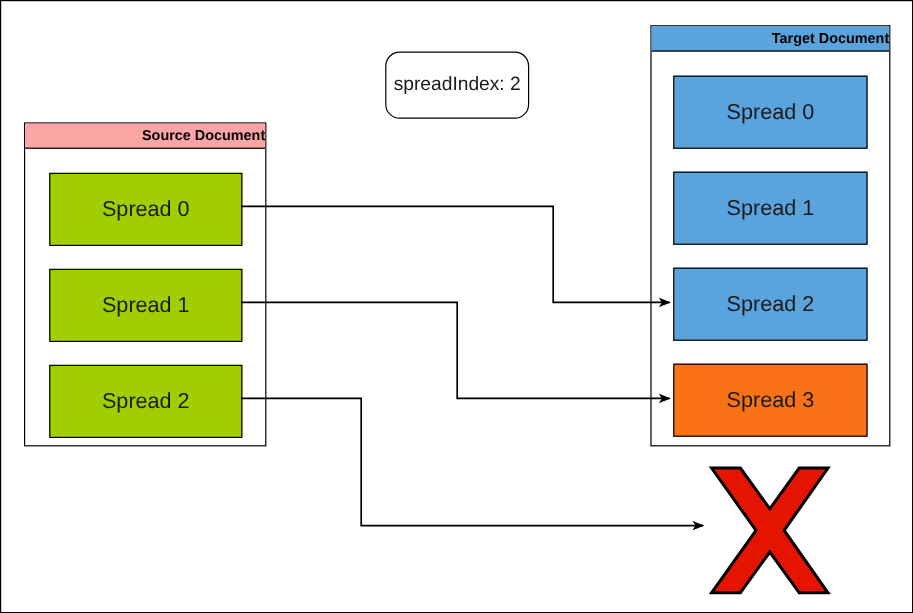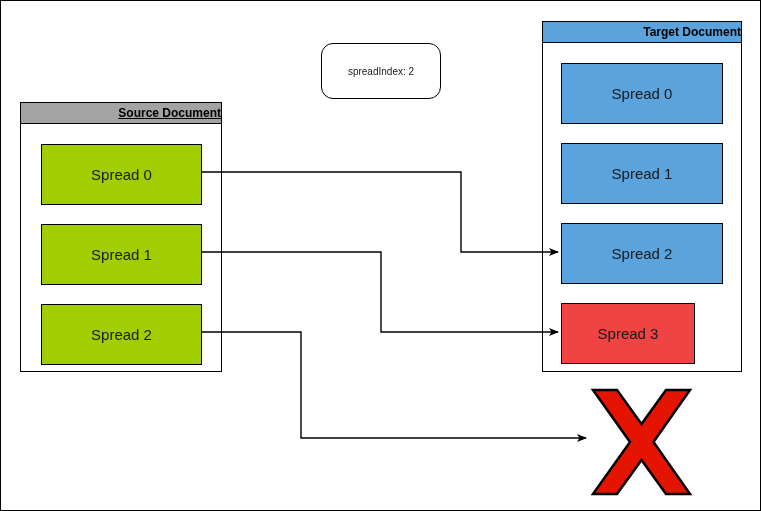--- a/index.html
+++ b/index.html
@@ -39,33 +39,33 @@
     border-bottom: 1px solid #000000;
     box-sizing: border-box;
   }
   .spread-box {
     position: absolute;
     border: 1px solid #000000;
     box-sizing: border-box;
     display: flex;
     align-items: center;
     justify-content: center;
-    font-size: 15px;
+    font-size: 18px;
     color: #1a1a1a;
   }
   .note-box {
     position: absolute;
     border: 1px solid #000000;
     border-radius: 12px;
     background: #ffffff;
     box-sizing: border-box;
     display: flex;
     align-items: center;
     justify-content: center;
-    font-size: 10px;
+    font-size: 16px;
     color: #1a1a1a;
   }
   #edges {
     position: absolute;
     left: 0;
     top: 0;
     width: 761px;
     height: 511px;
     pointer-events: none;
   }
@@ -76,21 +76,21 @@
     width: 105px;
     height: 112px;
   }
 </style>
 </head>
 <body>
 
 <div id="canvas">
 
   <div class="doc-container" style="left:19px; top:101px; width:202px; height:270px;">
-    <div class="doc-header" style="background:#a3a3a3;text-decoration:underline;">Source Document</div>
+    <div class="doc-header" style="background:#fca5a5;">Source Document</div>
     <div class="spread-box" style="left:20px; top:41px; width:161px; height:61px; background:#A0CE00;">
       <span>Spread 0</span>
     </div>
     <div class="spread-box" style="left:20px; top:121px; width:161px; height:61px; background:#A0CE00;">
       <span>Spread 1</span>
     </div>
     <div class="spread-box" style="left:20px; top:201px; width:161px; height:61px; background:#A0CE00;">
       <span>Spread 2</span>
     </div>
   </div>
@@ -99,21 +99,21 @@
     <div class="doc-header" style="background:#5AA3DC;">Target Document</div>
     <div class="spread-box" style="left:18px; top:41px; width:162px; height:61px; background:#5AA3DC;">
       <span>Spread 0</span>
     </div>
     <div class="spread-box" style="left:18px; top:121px; width:162px; height:61px; background:#5AA3DC;">
       <span>Spread 1</span>
     </div>
     <div class="spread-box" style="left:18px; top:201px; width:162px; height:61px; background:#5AA3DC;">
       <span>Spread 2</span>
     </div>
-    <div class="spread-box" style="left:18px; top:281px; width:134px; height:61px; background:#ef4444;justify-content:center;">
+    <div class="spread-box" style="left:18px; top:281px; width:162px; height:61px; background:#f97316;justify-content:center;">
       <span>Spread 3</span>
     </div>
   </div>
 
   <div class="note-box" style="left:320px; top:42px; width:120px; height:56px;">
     <span>spreadIndex: 2</span>
   </div>
 
   <svg id="edges" viewBox="0 0 761 511" xmlns="http://www.w3.org/2000/svg">
     <defs>

